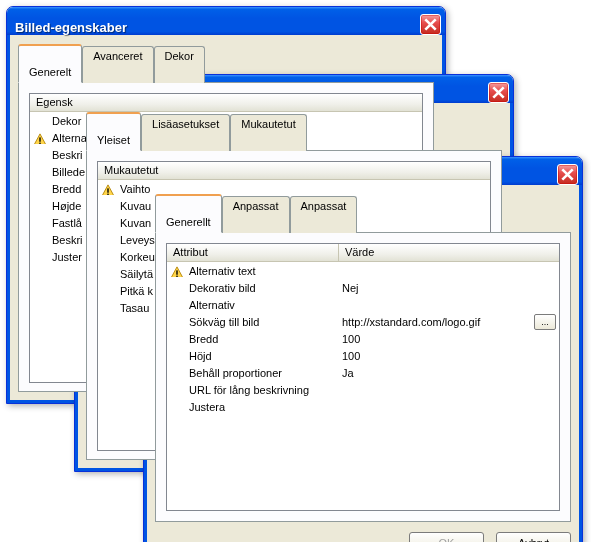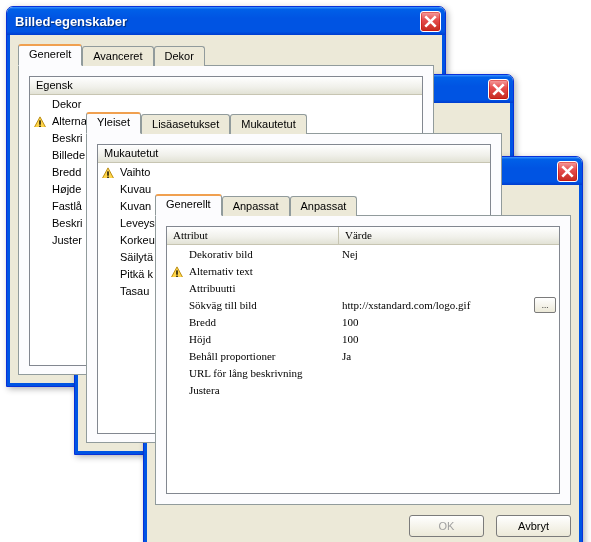--- a/index.html
+++ b/index.html
@@ -18,21 +18,21 @@
     border: 1px solid #0831d9;
     border-radius: 7px 7px 0 0;
     background: #ece9d8;
     box-shadow: 2px 2px 6px rgba(0,0,0,0.3);
   }
   .titlebar {
     height: 28px;
     background: linear-gradient(to bottom,#3a93ff 0%,#0060e8 8%,#0054e3 40%,#0054e3 88%,#003ccf 100%);
     border-radius: 6px 6px 0 0;
     display: flex;
-    align-items: center;
+    align-items: flex-end;
     padding: 0 4px 0 8px;
     color: #fff;
     font-weight: bold;
     font-size: 13px;
     text-shadow: 1px 1px 1px rgba(0,0,0,0.5);
     font-family: "Trebuchet MS", Tahoma, sans-serif;
   }
   .titlebar .title { flex: 1; }
   .closebtn {
     width: 21px;
@@ -68,21 +68,21 @@
     margin-right: 0px;
     font-size: 11px;
     color: #000;
     position: relative;
   }
   .tab.active {
     background: #fcfcfe;
     border-bottom: 1px solid #fcfcfe;
     z-index: 3;
     border-top: 2px solid #f0a050;
-    padding-top: 2px;
+    padding-top: 20px;
   }
   .tab.inactive {
     margin-top: 2px;
   }
   .tabpanel {
     border: 1px solid #919b9c;
     background: #fcfcfe;
     padding: 10px;
     position: relative;
     z-index: 1;
@@ -301,45 +301,45 @@
           <path d="M1 1 L9 9 M9 1 L1 9" stroke="#fff" stroke-width="2" fill="none"></path>
         </svg>
     </div>
   </div>
   <div class="client">
     <div class="tabstrip">
       <div class="tab active">Generellt</div>
       <div class="tab inactive">Anpassat</div>
       <div class="tab inactive">Anpassat</div>
     </div>
-    <div class="tabpanel" style="min-height:290px;font-family:Liberation Serif, serif;">
+    <div class="tabpanel" style="min-height:290px;">
       <div class="grid">
         <div class="gridhead">
           <div class="gh-cell gh-attr">Attribut</div>
           <div class="gh-cell gh-val">Värde</div>
         </div>
         <div class="gridbody" id="front-rows">
             <div class="grow">
-              <div class="gcell-attr">Dekorativ bild</div>
-              <div class="gcell-val">
-                <span>Nej</span>
-              </div>
-            </div>
-            <div class="grow">
               <div class="gcell-attr"><svg class="warnicon" viewBox="0 0 16 16">
                   <path d="M8 1 L15 14 L1 14 Z" fill="#ffd54a" stroke="#b08000" stroke-width="1"></path>
                   <rect x="7.2" y="5" width="1.6" height="5" fill="#000"></rect>
                   <rect x="7.2" y="11" width="1.6" height="1.6" fill="#000"></rect>
                 </svg>Alternativ text</div>
               <div class="gcell-val">
                 <span></span>
               </div>
             </div>
             <div class="grow">
-              <div class="gcell-attr">Attribuutti</div>
+              <div class="gcell-attr">Dekorativ bild</div>
+              <div class="gcell-val">
+                <span>Nej</span>
+              </div>
+            </div>
+            <div class="grow">
+              <div class="gcell-attr">Alternativ</div>
               <div class="gcell-val">
                 <span></span>
               </div>
             </div>
             <div class="grow">
               <div class="gcell-attr">Sökväg till bild</div>
               <div class="gcell-val">
                 <span>http://xstandard.com/logo.gif</span>
                 <div class="browsebtn">...</div>
               </div>

